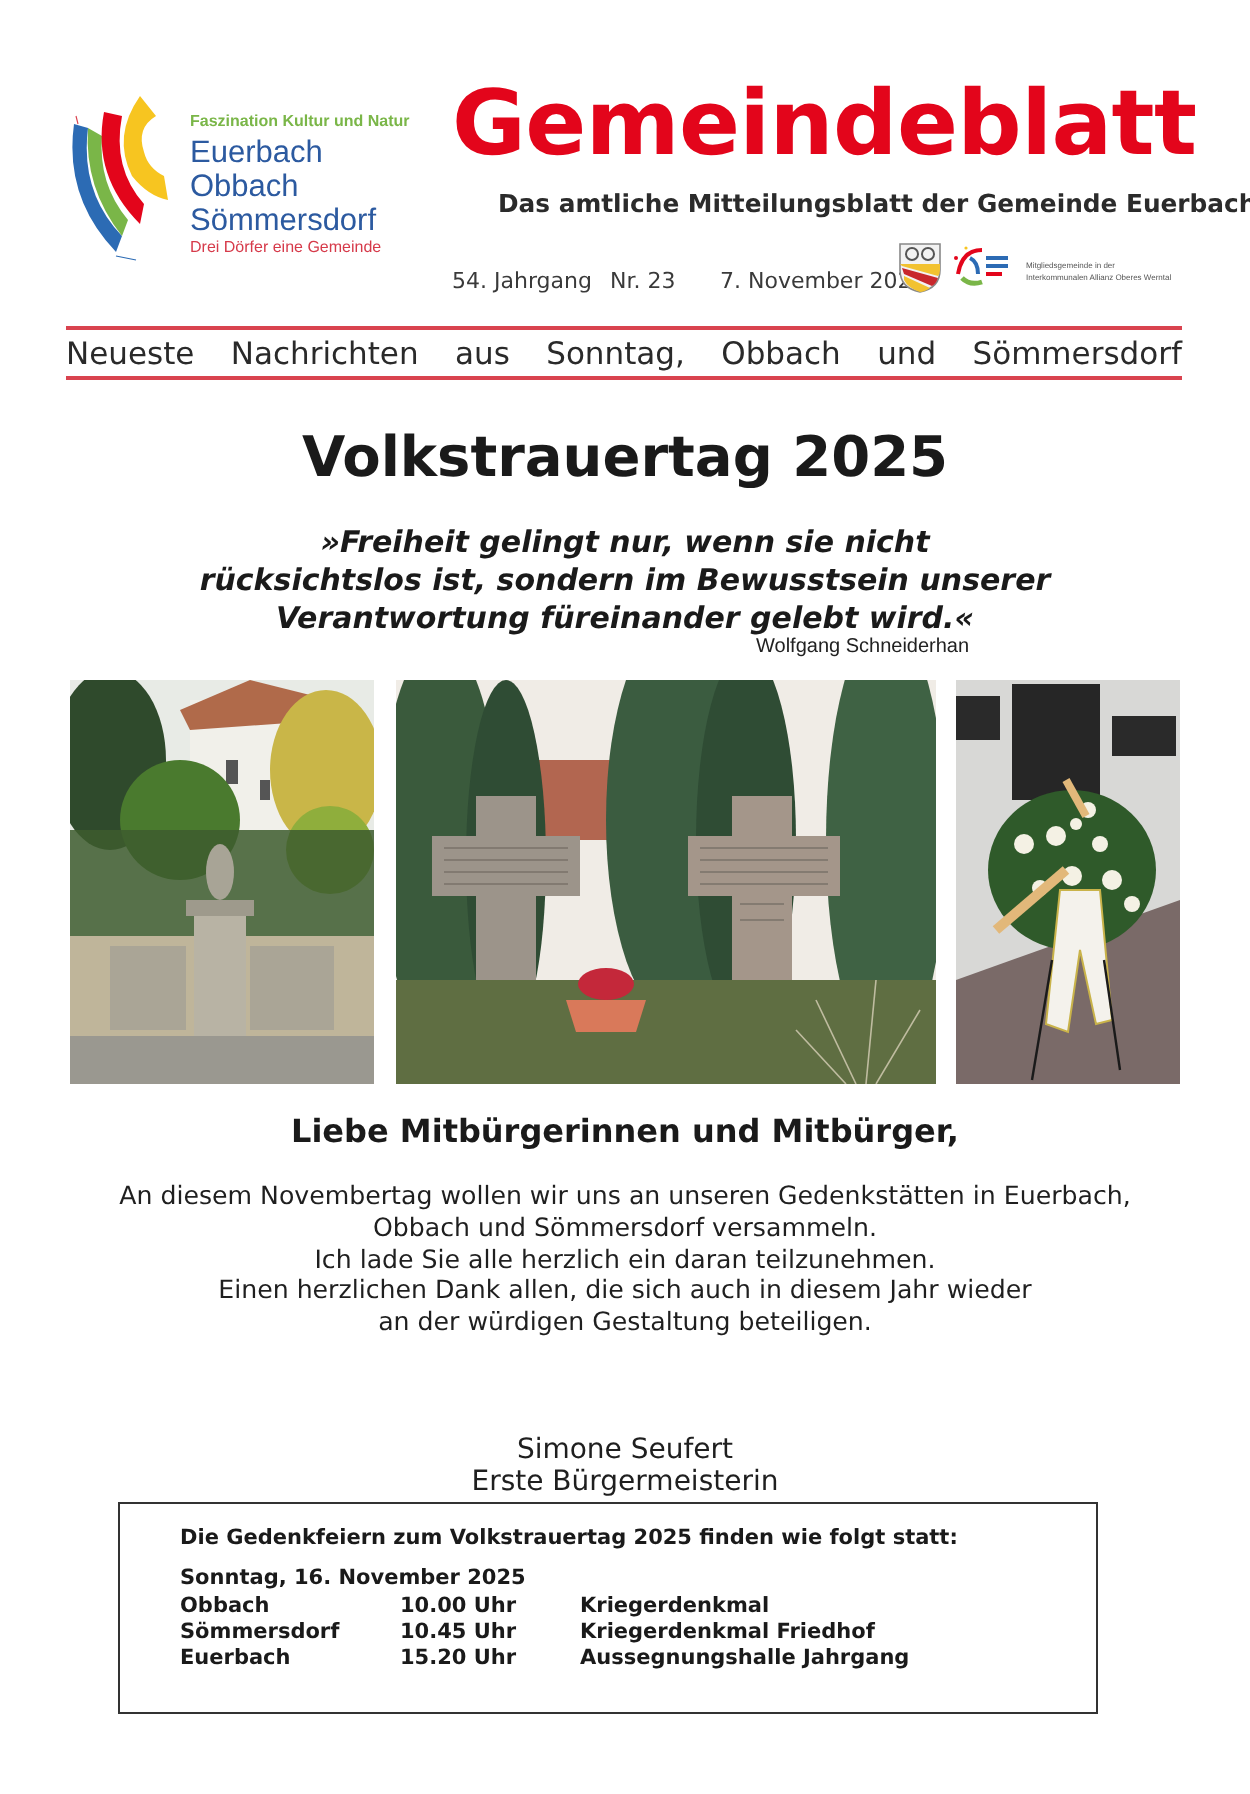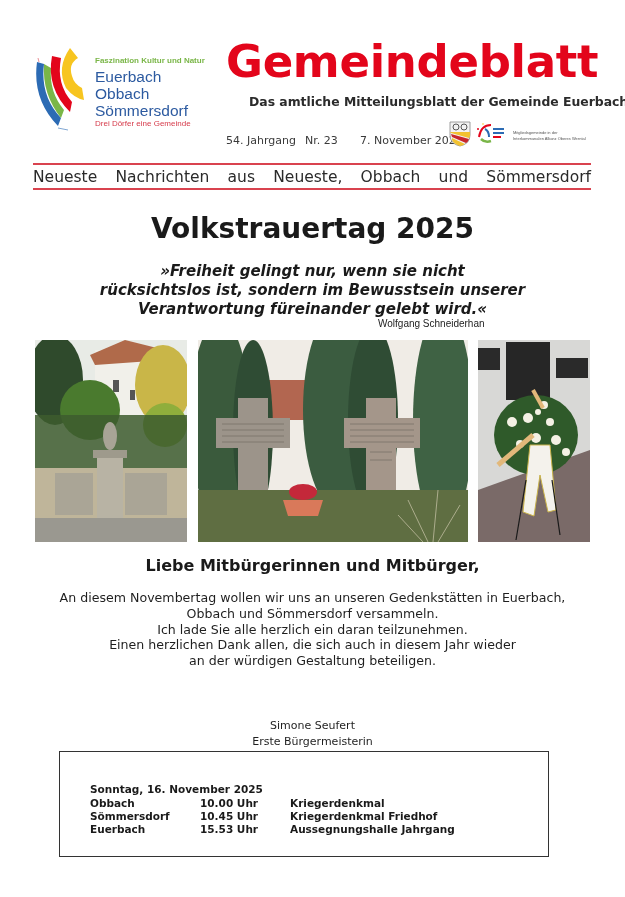--- a/index.html
+++ b/index.html
@@ -37,21 +37,21 @@
   .photo { top: 340px; height: 202px; overflow: hidden; }
   #photo-memorial-wall { left: 35px; width: 152px; }
   #photo-stone-crosses { left: 198px; width: 270px; }
   #photo-wreath { left: 478px; width: 112px; }
   .photo svg { width: 100%; height: 100%; display: block; }
 
   
   .greeting { left: 0; width: 625px; top: 556px; text-align: center; font-family: "DejaVu Sans", sans-serif; font-weight: bold; font-size: 16px; color: #1a1a1a; line-height: 20px; }
   .letter-body { left: 0; width: 625px; top: 590px; text-align: center; font-family: "DejaVu Sans", sans-serif; font-size: 12.6px; color: #1f1f1f; line-height: 15.8px; }
   .letter-body div { white-space: nowrap; }
-  .signature { left: 0; width: 625px; top: 718px; text-align: center; font-family: "DejaVu Sans", sans-serif; font-size: 11px; color: #1f1f1f; line-height: 15.5px; }
+  .signature { left: 0; width: 625px; top: 718px; text-align: center; font-family: "DejaVu Sans", sans-serif; font-size: 14px; color: #1f1f1f; line-height: 15.5px; }
 
   
   .schedule-box { left: 59px; top: 751px; width: 490px; height: 106px; border: 1.5px solid #333; }
   .schedule-intro { position: absolute; left: 30px; top: 11px; font-family: "DejaVu Sans", sans-serif; font-weight: bold; font-size: 10.5px; color: #1a1a1a; white-space: nowrap; }
   .schedule-date { position: absolute; left: 30px; top: 31px; font-family: "DejaVu Sans", sans-serif; font-weight: bold; font-size: 10.5px; color: #1a1a1a; white-space: nowrap; }
   .schedule-rows { position: absolute; left: 30px; top: 45px; }
   .schedule-row { display: flex; height: 13px; font-family: "DejaVu Sans", sans-serif; font-weight: bold; font-size: 10.5px; color: #1a1a1a; line-height: 13px; white-space: nowrap; }
   .col-place { width: 110px; }
   .col-time { width: 90px; }
   .col-location { }
@@ -112,21 +112,21 @@
 <div class="abs alliance-text">
   <div>Mitgliedsgemeinde in der</div>
   <div>Interkommunalen Allianz Oberes Werntal</div>
 </div>
 
 <div class="abs rule-red" style="top:163px;"></div>
 <div class="abs tagline">
   <span>Neueste</span>
   <span>Nachrichten</span>
   <span>aus</span>
-  <span>Neueste,</span>
+  <span>Sonntag,</span>
   <span>Obbach</span>
   <span>und</span>
   <span>Sömmersdorf</span>
 </div>
 <div class="abs rule-red" style="top:188px;"></div>
 
 <div class="abs headline">Volkstrauertag 2025</div>
 <div class="abs quote">
   <div>»Freiheit gelingt nur, wenn sie nicht</div>
   <div>rücksichtslos ist, sondern im Bewusstsein unserer</div>
@@ -223,31 +223,32 @@
   <div>Ich lade Sie alle herzlich ein daran teilzunehmen.</div>
   <div>Einen herzlichen Dank allen, die sich auch in diesem Jahr wieder</div>
   <div>an der würdigen Gestaltung beteiligen.</div>
 </div>
 <div class="abs signature">
   <div>Simone Seufert</div>
   <div>Erste Bürgermeisterin</div>
 </div>
 
 <div class="abs schedule-box">
+  <div class="schedule-intro">Die Gedenkfeiern zum Volkstrauertag 2025 finden wie folgt statt:</div>
   <div class="schedule-date">Sonntag, 16. November 2025</div>
   <div class="schedule-rows">
     <div class="schedule-row">
       <span class="col-place">Obbach</span>
       <span class="col-time">10.00 Uhr</span>
       <span class="col-location">Kriegerdenkmal</span>
     </div>
     <div class="schedule-row">
       <span class="col-place">Sömmersdorf</span>
       <span class="col-time">10.45 Uhr</span>
       <span class="col-location">Kriegerdenkmal Friedhof</span>
     </div>
     <div class="schedule-row">
       <span class="col-place">Euerbach</span>
-      <span class="col-time">15.53 Uhr</span>
+      <span class="col-time">15.20 Uhr</span>
       <span class="col-location">Aussegnungshalle Jahrgang</span>
     </div>
   </div>
 </div>
 
 </body></html>

